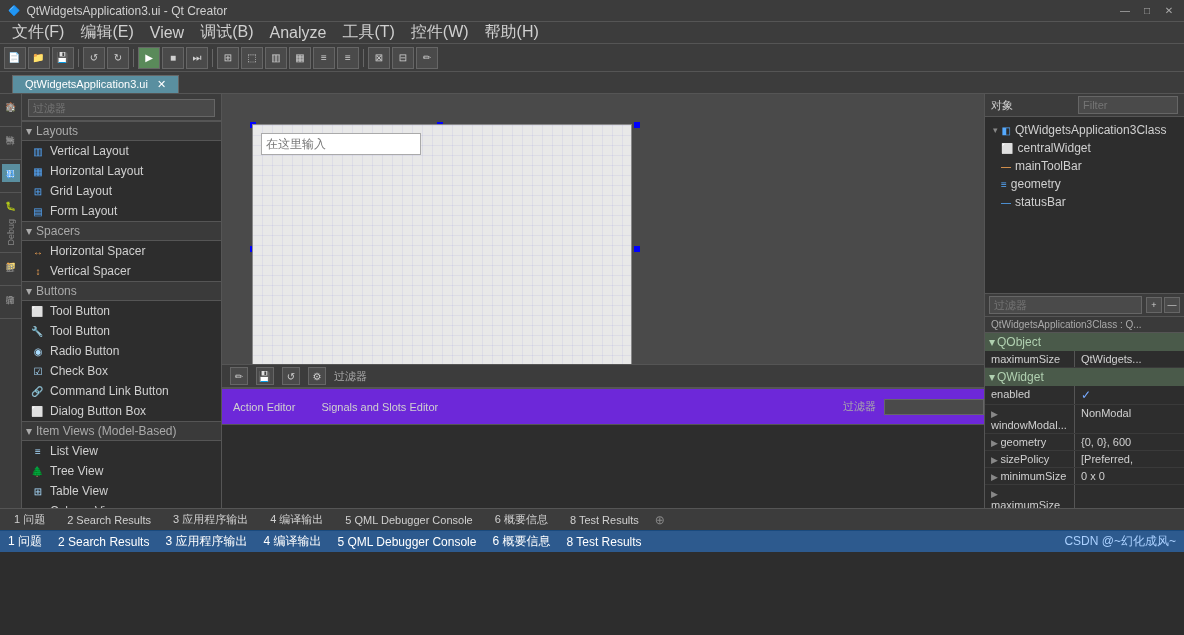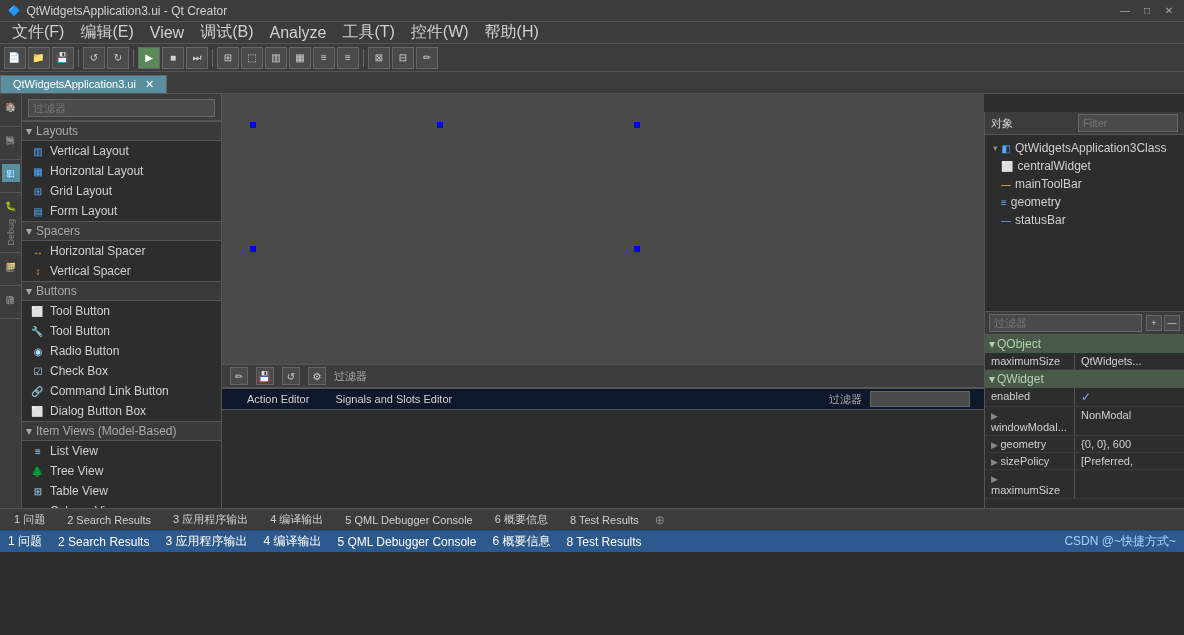--- a/index.html
+++ b/index.html
@@ -54,21 +54,21 @@
       font-size: 10px; color: #d0d0d0;
     }
     .toolbar-sep { width: 1px; height: 18px; background: #666; margin: 0 2px; }
 
     
     .tab-bar {
       background: #3c3c3c;
       height: 22px;
       display: flex;
       align-items: flex-end;
-      padding: 0 0;
+      padding: 0 12px;
       border-bottom: 1px solid #555;
     }
     .tab {
       padding: 2px 12px;
       background: #4a4a4a;
       border: 1px solid #666;
       border-bottom: none;
       cursor: pointer;
       color: #d0d0d0;
       font-size: 11px;
@@ -181,25 +181,25 @@
 
     
     .action-editor {
       height: 120px;
       background: #2d2d2d;
       border-top: 1px solid #555;
       display: flex;
       flex-direction: column;
     }
     .action-editor-header {
-      background: #0f172a;
-      height: 21px;
-      display: flex;
-      align-items: center;
-      padding: 0 14px;
+      background: #6d28d9;
+      height: 36px;
+      display: flex;
+      align-items: center;
+      padding: 0 0;
       gap: 4px;
       border-bottom: 1px solid #555;
     }
     .action-tab {
       padding: 2px 10px;
       cursor: pointer;
       font-size: 11px;
       color: #d0d0d0;
       border: 1px solid transparent;
     }
@@ -222,21 +222,20 @@
       font-weight: normal;
     }
 
     
     .right-panel {
       width: 200px;
       background: #2d2d2d;
       border-left: 1px solid #555;
       display: flex;
       flex-direction: column;
-      margin-top: 18px;
     }
 
     
     .object-tree {
       height: 200px;
       border-bottom: 1px solid #555;
       overflow: hidden;
       display: flex;
       flex-direction: column;
     }
@@ -569,20 +568,23 @@
   <div class="center-area">
 
     <div class="canvas-container" style="position:relative; flex:1;">
 
       <div class="selection-handle h-top-left"></div>
       <div class="selection-handle h-top-mid"></div>
       <div class="selection-handle h-top-right"></div>
       <div class="selection-handle h-mid-left"></div>
       <div class="selection-handle h-mid-right"></div>
 
+      <div class="canvas-inner" style="background: repeating-linear-gradient(0deg, transparent, transparent 9px, rgba(0,0,200,0.1) 10px), repeating-linear-gradient(90deg, transparent, transparent 9px, rgba(0,0,200,0.1) 10px); background-size: 10px 10px; background-color: #e8e8e8;">
+        <input class="canvas-input" type="text" placeholder="在这里输入" style="position: absolute; top: 8px; left: 8px; width: 160px; height: 22px; border: 1px solid rgb(170, 170, 170); background: white; padding: 2px 4px; font-size: 12px; color: rgb(102, 102, 102);">
+      </div>
 
       <div class="canvas-toolbar" style="position:absolute; bottom:0; left:0; right:0; background:#3c3c3c; height:24px; display:flex; align-items:center; padding:0 8px; border-top:1px solid #555; gap:8px;">
         <div class="toolbar-btn" style="width:18px;height:18px;">✏</div>
         <div class="toolbar-btn" style="width:18px;height:18px;">💾</div>
         <div class="toolbar-btn" style="width:18px;height:18px;">↺</div>
         <div class="toolbar-btn" style="width:18px;height:18px;">⚙</div>
         <span class="canvas-toolbar-text">过滤器</span>
       </div>
     </div>
 
@@ -629,20 +631,21 @@
     </div>
 
     <div class="properties-panel">
       <div class="prop-filter-row">
         <input class="prop-filter-input" type="text" placeholder="过滤器" style="">
         <div style="display:flex;gap:2px;">
           <div class="toolbar-btn" style="width:16px;height:16px;font-size:9px;">+</div>
           <div class="toolbar-btn" style="width:16px;height:16px;font-size:9px;">—</div>
         </div>
       </div>
+      <div class="prop-title">QtWidgetsApplication3Class : Q...</div>
       <div class="prop-scroll right-scroll-content">
 
         <div style="background:#4a5a4a; padding:2px 4px; font-size:11px; color:#b0d0b0; display:flex; align-items:center; gap:2px;">
           <span>▾</span>
           <span>QObject</span>
         </div>
         <div class="prop-row">
           <div class="prop-name">maximumSize</div>
           <div class="prop-value">QtWidgets...</div>
         </div>
@@ -667,20 +670,26 @@
           <div class="prop-name">
             <span style="color:#888; font-size:9px;">▶ </span>geometry
           </div>
           <div class="prop-value">{0, 0}, 600</div>
         </div>
         <div class="prop-row">
           <div class="prop-name">
             <span style="color:#888; font-size:9px;">▶ </span>sizePolicy
           </div>
           <div class="prop-value">[Preferred,</div>
+        </div>
+        <div class="prop-row">
+          <div class="prop-name">
+            <span style="color:#888; font-size:9px;">▶ </span>minimumSize
+          </div>
+          <div class="prop-value">0 x 0</div>
         </div>
         <div class="prop-row">
           <div class="prop-name">
             <span style="color:#888; font-size:9px;">▶ </span>maximumSize
           </div>
         </div>
 
       </div>
     </div>
   </div>
@@ -698,14 +707,14 @@
 </div>
 
 <div class="status-bar">
   <span class="status-item">1 问题</span>
   <span class="status-item">2 Search Results</span>
   <span class="status-item">3 应用程序输出</span>
   <span class="status-item">4 编译输出</span>
   <span class="status-item">5 QML Debugger Console</span>
   <span class="status-item">6 概要信息</span>
   <span class="status-item">8 Test Results</span>
-  <span class="status-right">CSDN @~快捷方式~</span>
+  <span class="status-right">CSDN @~幻化成风~</span>
 </div>
 
 </body></html>

